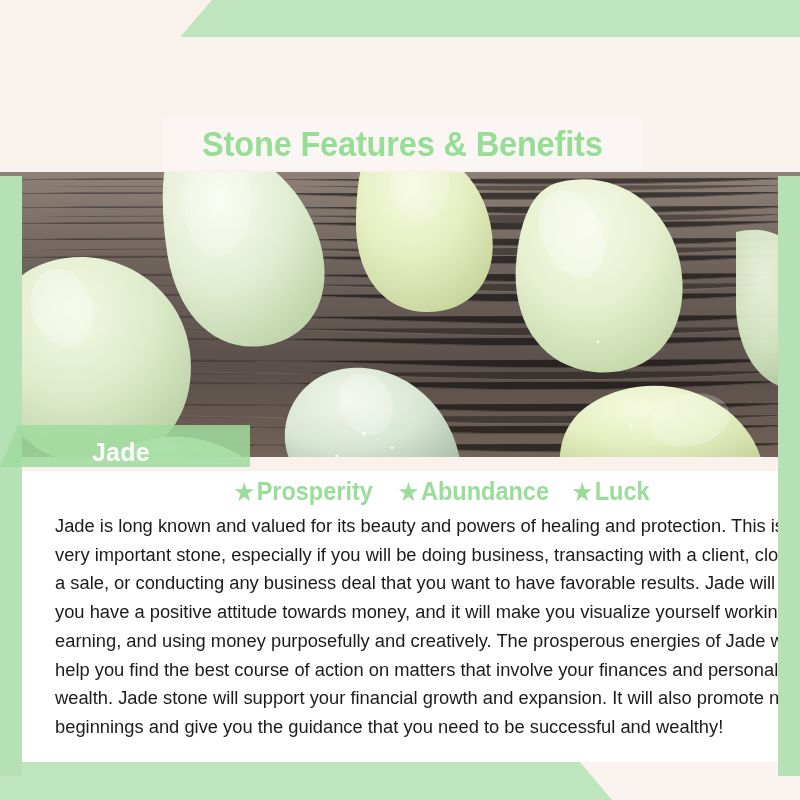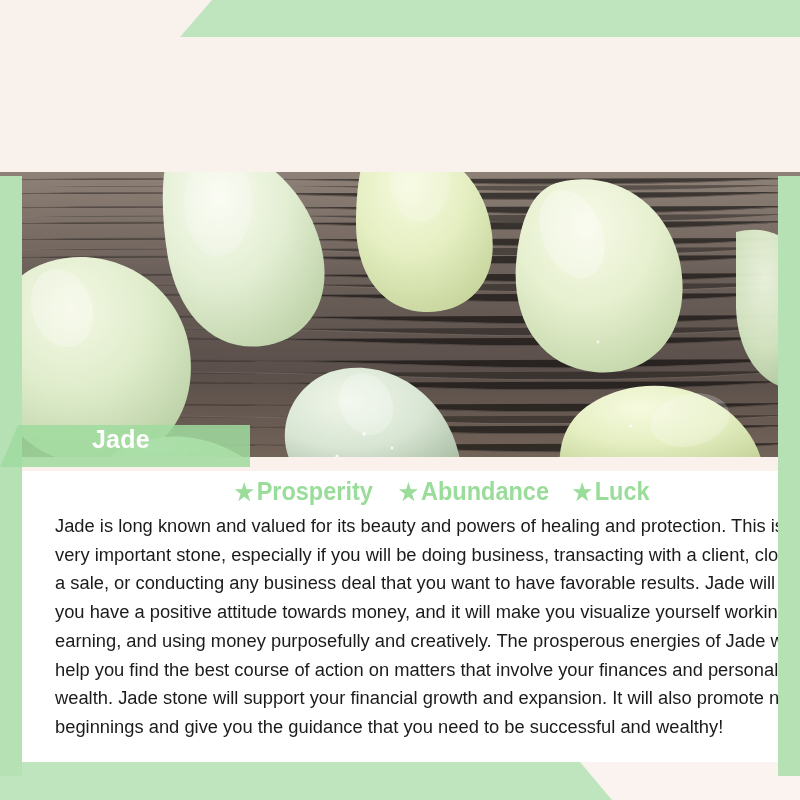--- a/index.html
+++ b/index.html
@@ -111,21 +111,21 @@
   .photo svg { display: block; }
 
   
   .jade-banner {
     position: absolute;
     top: 425px; left: 0;
     width: 276px; height: 42px;
     background: rgba(160, 219, 158, 0.86);
     clip-path: polygon(18px 0, 250px 0, 250px 42px, 0 42px);
     display: flex;
-    align-items: flex-start;
+    align-items: flex-end;
     z-index: 5;
   }
   .jade-label {
     margin-left: 92px;
     font-size: 25px;
     font-weight: bold;
     color: #ffffff;
     letter-spacing: 0.2px;
   }
 
@@ -216,20 +216,23 @@
       </g>
     </svg>
     <span class="logo-text">BUDDHA STONES</span>
   </div>
 
   <div class="band-top"></div>
   <div class="band-left"></div>
   <div class="band-right"></div>
   <div class="band-bottom"></div>
 
+  <div class="title-bar">
+    <span class="title-text">Stone Features &amp; Benefits</span>
+  </div>
 
   <div class="photo">
     <svg width="800" height="285" viewBox="0 0 800 285">
       <defs>
         <linearGradient id="wood" x1="0" y1="0" x2="0" y2="1">
           <stop offset="0%" stop-color="#8e8177"></stop>
           <stop offset="35%" stop-color="#6c605a"></stop>
           <stop offset="70%" stop-color="#5a4f4a"></stop>
           <stop offset="100%" stop-color="#726358"></stop>
         </linearGradient>

